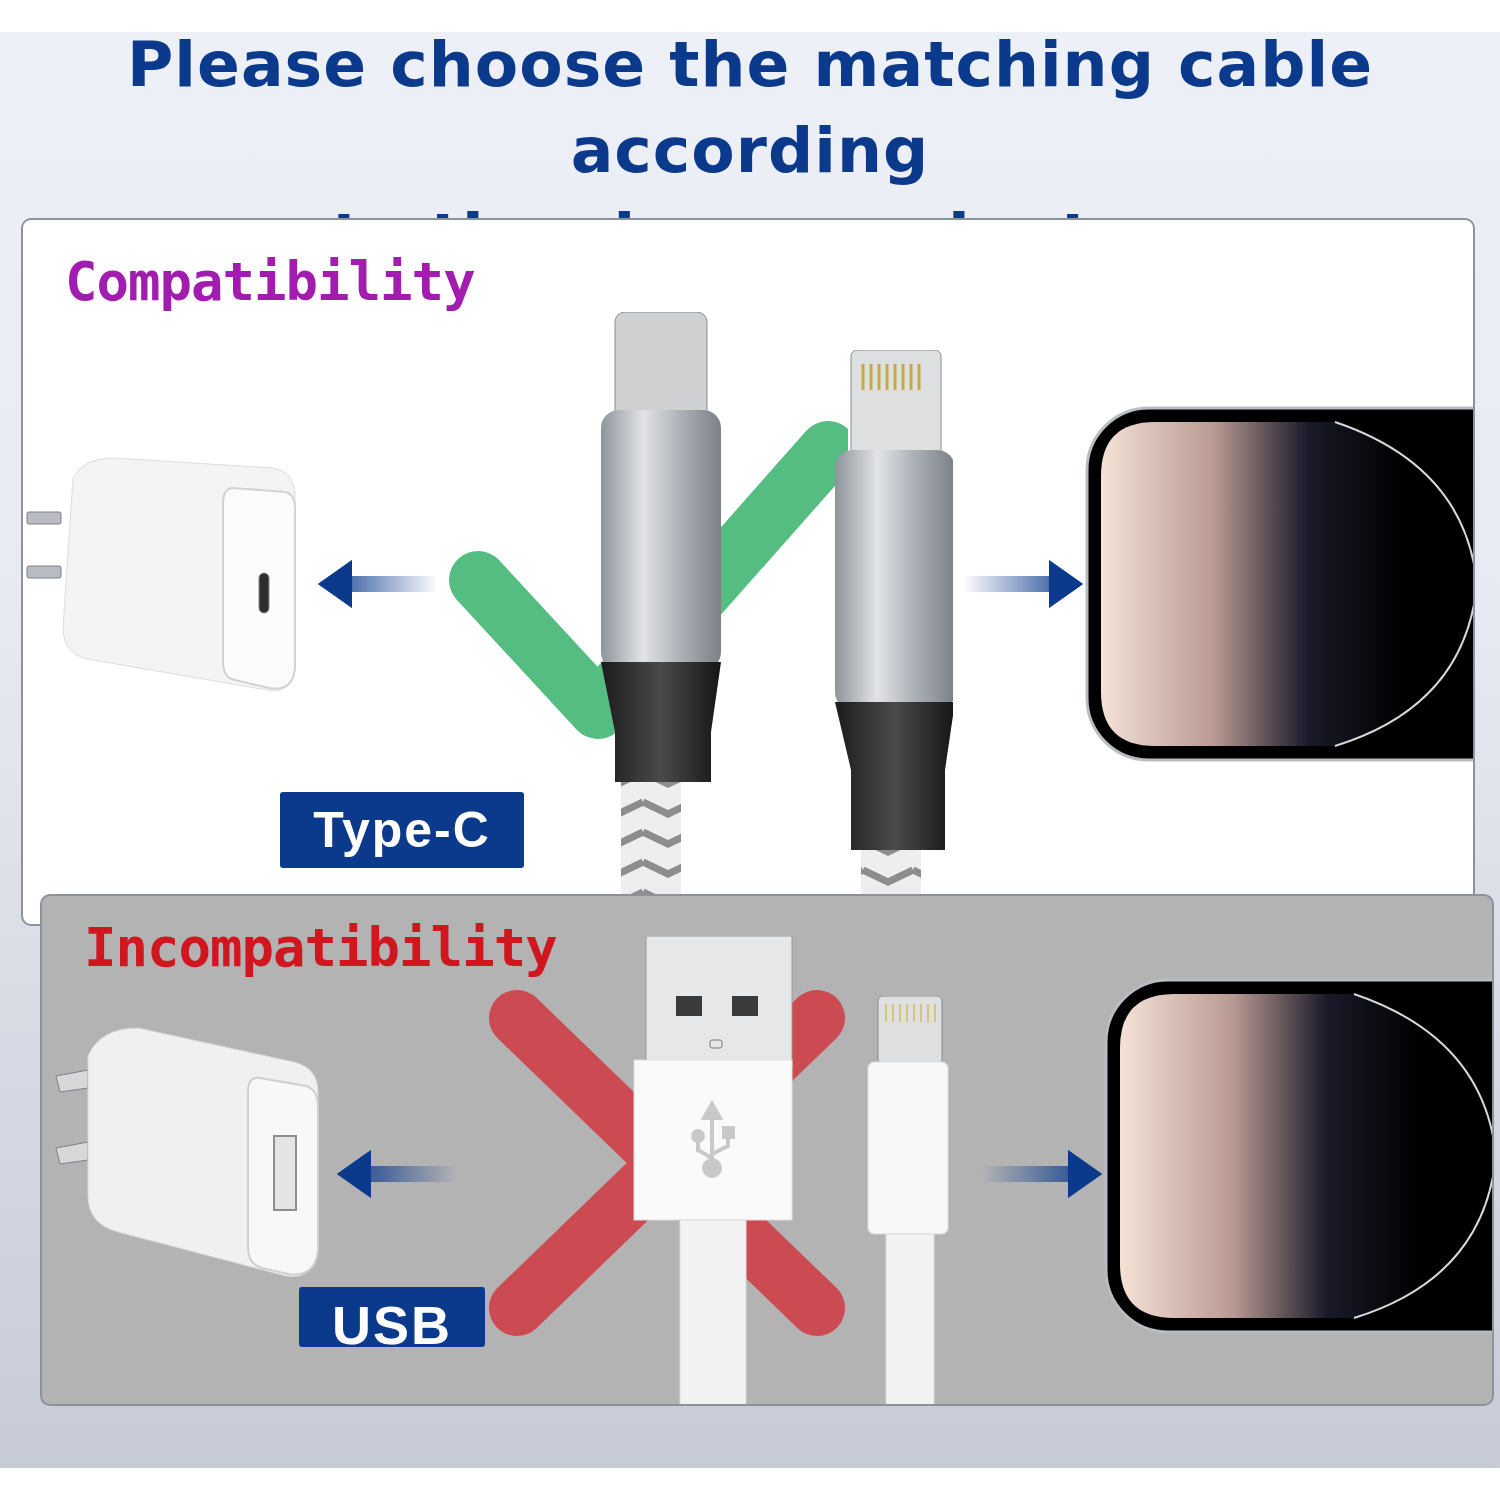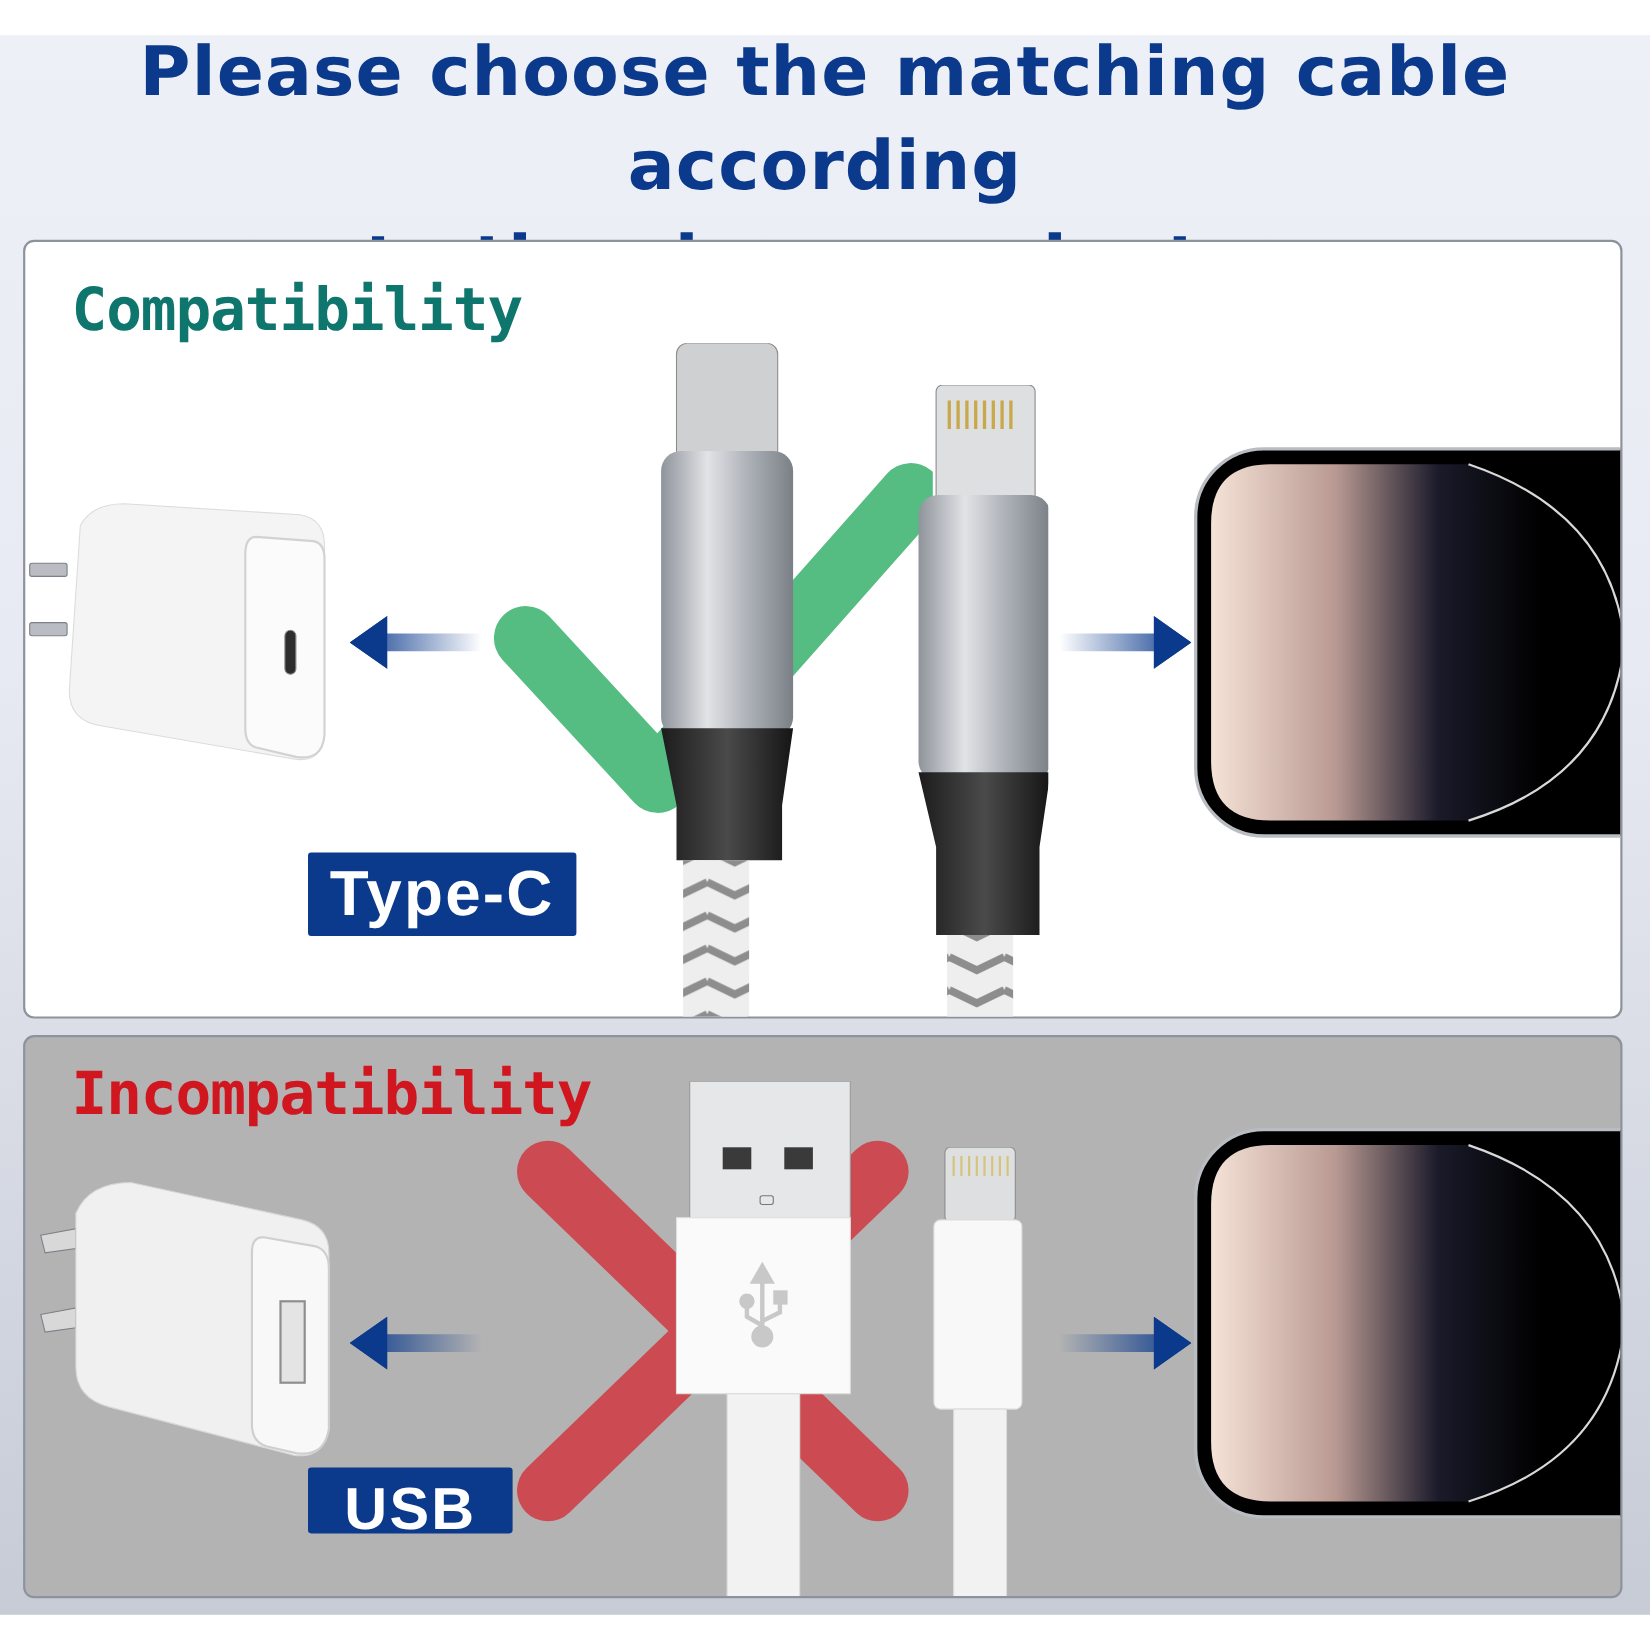--- a/index.html
+++ b/index.html
@@ -21,28 +21,28 @@
   .panel {
     position: absolute; left: 21px; width: 1454px; border-radius: 10px;
     border: 2px solid #8d939d; overflow: hidden; box-sizing: border-box;
   }
   .panel.top { top: 186px; height: 708px; background: #ffffff; }
   .panel.bottom { top: 909px; height: 512px; background: #b3b3b3; }
   .panel-title {
     position: absolute; left: 42px; font-weight: bold; font-size: 54px;
     font-family: "DejaVu Sans Mono", monospace; letter-spacing: -1px;
   }
-  .panel.top .panel-title { top: 30px; color: #0f766e; }
+  .panel.top .panel-title { top: 30px; color: #a21caf; }
   .panel.bottom .panel-title { top: 20px; color: #d0161f; }
   .tag {
     position: absolute; background: #0b3a8c; color: #ffffff; border-radius: 3px;
     font-family: "Liberation Sans", sans-serif; font-weight: bold;
     text-align: center; letter-spacing: 2px;
   }
-  .tag.typec { left: 257px; top: 555px; width: 244px; height: 76px; font-size: 58px; line-height: 76px; }
+  .tag.typec { left: 257px; top: 572px; width: 244px; height: 76px; font-size: 50px; line-height: 76px; }
   .tag.usb   { left: 257px; top: 391px; width: 186px; height: 60px; font-size: 54px; line-height: 76px; }
   .arrow { position: absolute; width: 120px; height: 56px; }
   .phone {
     position: absolute; left: 1062px; width: 420px; height: 356px;
   }
   .charger { position: absolute; }
   .cable { position: absolute; }
   svg { display: block; }
 </style>
 </head>
@@ -164,21 +164,21 @@
       <rect x="2" y="2" width="480" height="352" rx="62" fill="#000" stroke="#b9bcc2" stroke-width="3"></rect>
       <path d="M70 16 L250 16 Q380 60 392 178 Q380 300 250 340 L70 340 Q16 340 16 286 L16 70 Q16 16 70 16 Z" fill="url(#scr)"></path>
       <path d="M250 16 Q380 60 392 178 Q380 300 250 340" fill="none" stroke="#d8d8d8" stroke-width="2"></path>
       <path d="M420 100 Q392 178 420 256" fill="none" stroke="#8cc6ee" stroke-width="3"></path>
     </svg>
   </div>
 
   <div class="tag typec">Type-C</div>
 </div>
 
-<div class="panel bottom" style="top:941px;">
+<div class="panel bottom" style="top:894px;margin-left:19px;">
   <div class="panel-title">Incompatibility</div>
 
   <div class="charger" style="left:6px; top:120px;">
     <svg width="290" height="270" viewBox="0 0 290 270">
       <path d="M8 60 L40 54 L40 72 L12 76 Z" fill="#d8d8d8" stroke="#7c8088"></path>
       <path d="M8 132 L40 126 L40 144 L12 148 Z" fill="#d8d8d8" stroke="#7c8088"></path>
       <path d="M40 40 Q52 12 90 12 L246 46 Q270 52 270 76 L270 234 Q266 264 238 260 L70 216 Q40 208 40 180 Z" fill="#f0f0f0" stroke="#d6d6d6"></path>
       <path d="M212 62 L258 70 Q270 74 270 90 L270 236 Q266 262 240 258 L214 252 Q200 248 200 232 L200 76 Q200 60 212 62 Z" fill="#f8f8f8" stroke="#cfcfcf" stroke-width="2"></path>
       <rect x="226" y="120" width="22" height="74" fill="#e4e4e4" stroke="#8e8e8e" stroke-width="2"></rect>
     </svg>

